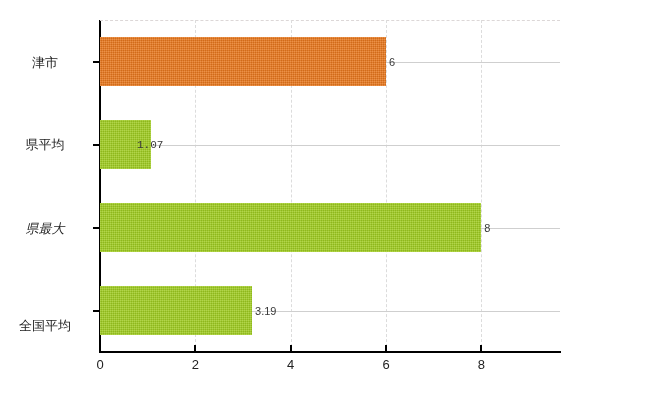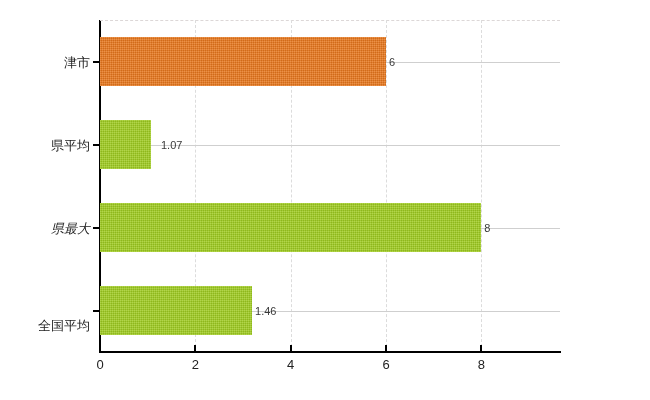--- a/index.html
+++ b/index.html
@@ -108,21 +108,21 @@
   }
 
   
   .cat-label {
     position: absolute;
     right: 662px; 
     font-size: 13px;
     color: #222222;
     white-space: nowrap;
     transform: translateY(-50%);
-    text-align: right;
+    text-align: center;
     line-height: 1;
   }
   .y-tick {
     position: absolute;
     left: 93px;
     width: 7px;
     height: 2px;
     background: #000000;
     transform: translateY(-50%);
   }
@@ -168,30 +168,30 @@
         <div class="h-grid" style="top: 290.5px;"></div>
       </div>
     <div id="bars-layer">
         <div class="bar bar-orange" title="津市 6" style="width: 286.01px; top: 17px; background-color: rgb(232, 118, 27);"></div>
         <div class="bar bar-green" title="県平均 1.07" style="width: 51.0052px; top: 100px; background-color: rgb(159, 204, 31);"></div>
         <div class="bar bar-green" title="県最大 8" style="width: 381.347px; top: 183px; background-color: rgb(159, 204, 31);"></div>
         <div class="bar bar-green" title="全国平均 3.19" style="width: 152.062px; top: 266px; background-color: rgb(159, 204, 31);"></div>
       </div>
     <div id="value-labels-layer">
         <div class="value-label" style="left: 289.01px; top: 41.5px;">6</div>
-        <div class="value-label" style="left: 61px; top: 124.5px;">1.07</div>
+        <div class="value-label" style="left: 37px; top: 124.5px; font-family: Liberation Mono, monospace;">1.07</div>
         <div class="value-label" style="left: 384.347px; top: 207.5px;">8</div>
-        <div class="value-label" style="left: 155.062px; top: 290.5px;">1.46</div>
+        <div class="value-label" style="left: 155.062px; top: 290.5px;">3.19</div>
       </div>
   </div>
 
   <div id="cat-layer">
       <div class="cat-label" style="left: 0px; width: 90px; right: auto; top: 61.5px;">津市</div>
       <div class="y-tick" style="top: 61.5px;"></div>
-      <div class="cat-label" style="left: 0px; width: 90px; right: auto; top: 144.5px;">県平均</div>
+      <div class="cat-label" style="left: 0px; width: 90px; right: auto; top: 144.5px; font-family: Liberation Mono, monospace;">県平均</div>
       <div class="y-tick" style="top: 144.5px;"></div>
       <div class="cat-label" style="left: 0px; width: 90px; right: auto; top: 227.5px; font-style: italic;">県最大</div>
       <div class="y-tick" style="top: 227.5px;"></div>
       <div class="cat-label" style="left: 0px; width: 90px; right: auto; top: 325px;">全国平均</div>
       <div class="y-tick" style="top: 310.5px;"></div>
     </div>
 
   <div id="x-axis-layer">
       <div class="x-tick" style="left: 99px;"></div>
       <div class="x-label" style="left: 100px;">0</div>

